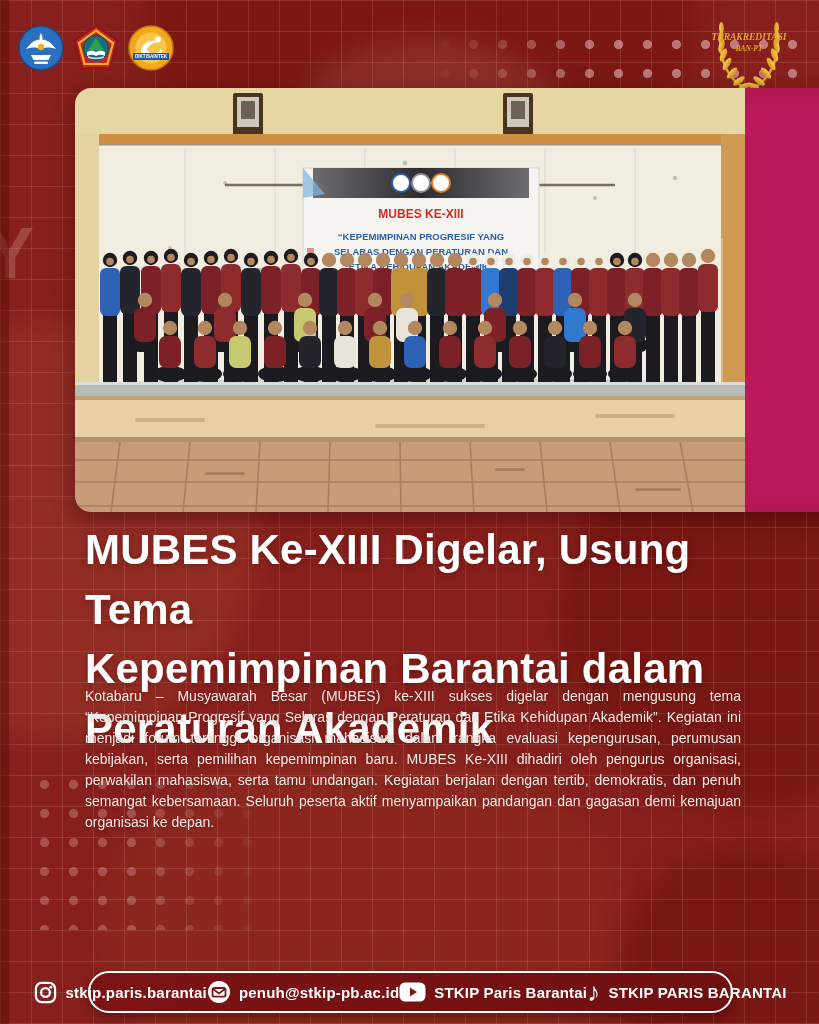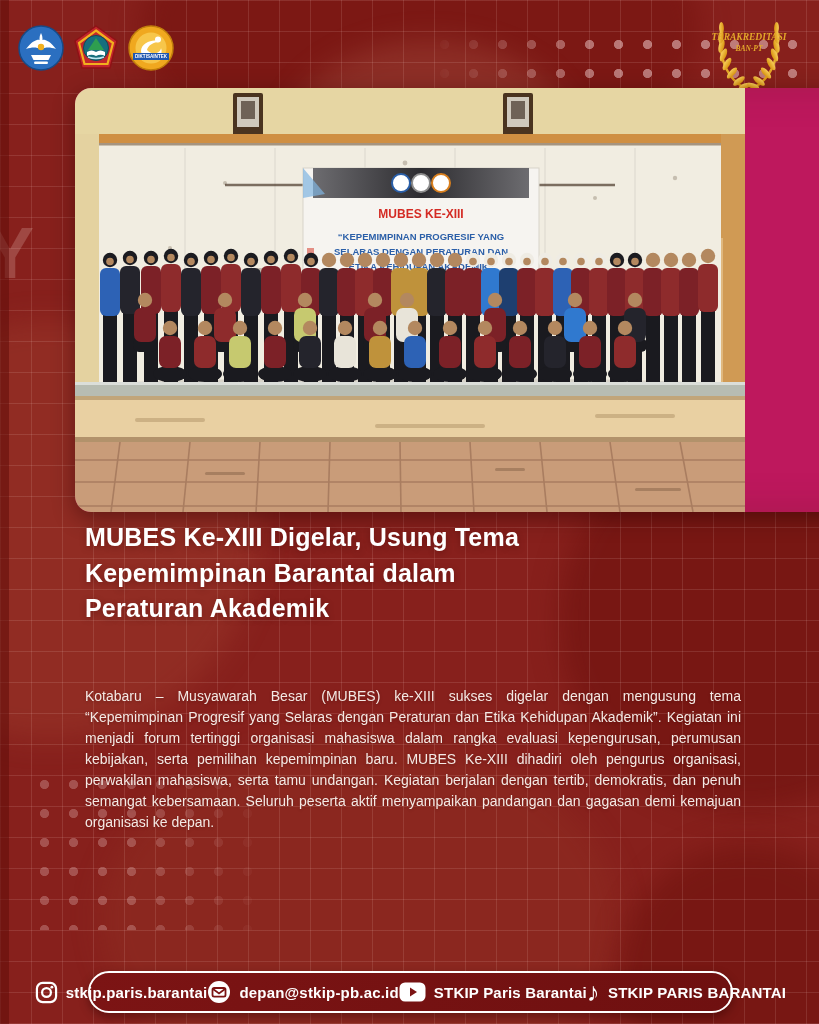--- a/index.html
+++ b/index.html
@@ -37,21 +37,21 @@
   .wreath{position:absolute;right:20px;top:14px;}
 
   
   .photo-card{position:absolute;left:75px;top:88px;width:810px;height:424px;border-radius:16px;
     overflow:hidden;box-shadow:0 6px 22px rgba(40,0,0,.45), inset 0 0 40px rgba(60,30,10,.18);
     background:#be185d;}
   .photo-card svg{display:block;}
 
   
   .headline{position:absolute;left:85px;top:520px;width:665px;color:#ffffff;
-    font-weight:bold;font-size:25px;line-height:1.42;letter-spacing:.2px;
+    font-weight:bold;font-size:42px;line-height:1.42;letter-spacing:.2px;
     text-shadow:0 2px 6px rgba(60,0,0,.35);}
   .article{position:absolute;left:85px;top:672px;width:656px;color:#f4e9e4;
     font-size:14px;line-height:1.5;text-align:justify;text-shadow:0 1px 3px rgba(60,0,0,.3);}
 
   
   .footer-bar{position:absolute;left:88px;top:971px;width:645px;height:42px;
     border:2.5px solid #ffffff;border-radius:24px;
     background:linear-gradient(90deg,#7c1414,#6f1010);
     display:flex;align-items:center;justify-content:center;
     padding:0 20px;box-sizing:border-box;box-shadow:0 4px 10px rgba(40,0,0,.4);}
@@ -443,21 +443,21 @@
     <span>stkip.paris.barantai</span>
   </div>
   <div class="footer-item">
     <span class="ic">
       <svg width="24" height="24" viewBox="0 0 24 24">
         <circle cx="12" cy="12" r="11" fill="#fff"></circle>
         <rect x="5.5" y="8" width="13" height="8.6" rx="1.6" fill="none" stroke="#7c1414" stroke-width="1.8"></rect>
         <path d="M6 9 l6 4.4 l6 -4.4" fill="none" stroke="#7c1414" stroke-width="1.8"></path>
       </svg>
     </span>
-    <span>depan@stkip-pb.ac.id</span>
+    <span>penuh@stkip-pb.ac.id</span>
   </div>
   <div class="footer-item">
     <span class="ic">
       <svg width="27" height="20" viewBox="0 0 27 20">
         <rect x="0.5" y="0.5" width="26" height="19" rx="5.5" fill="#fff"></rect>
         <path d="M11 5.5 L18 10 L11 14.5 Z" fill="#7c1414"></path>
       </svg>
     </span>
     <span>STKIP Paris Barantai</span>
   </div>

